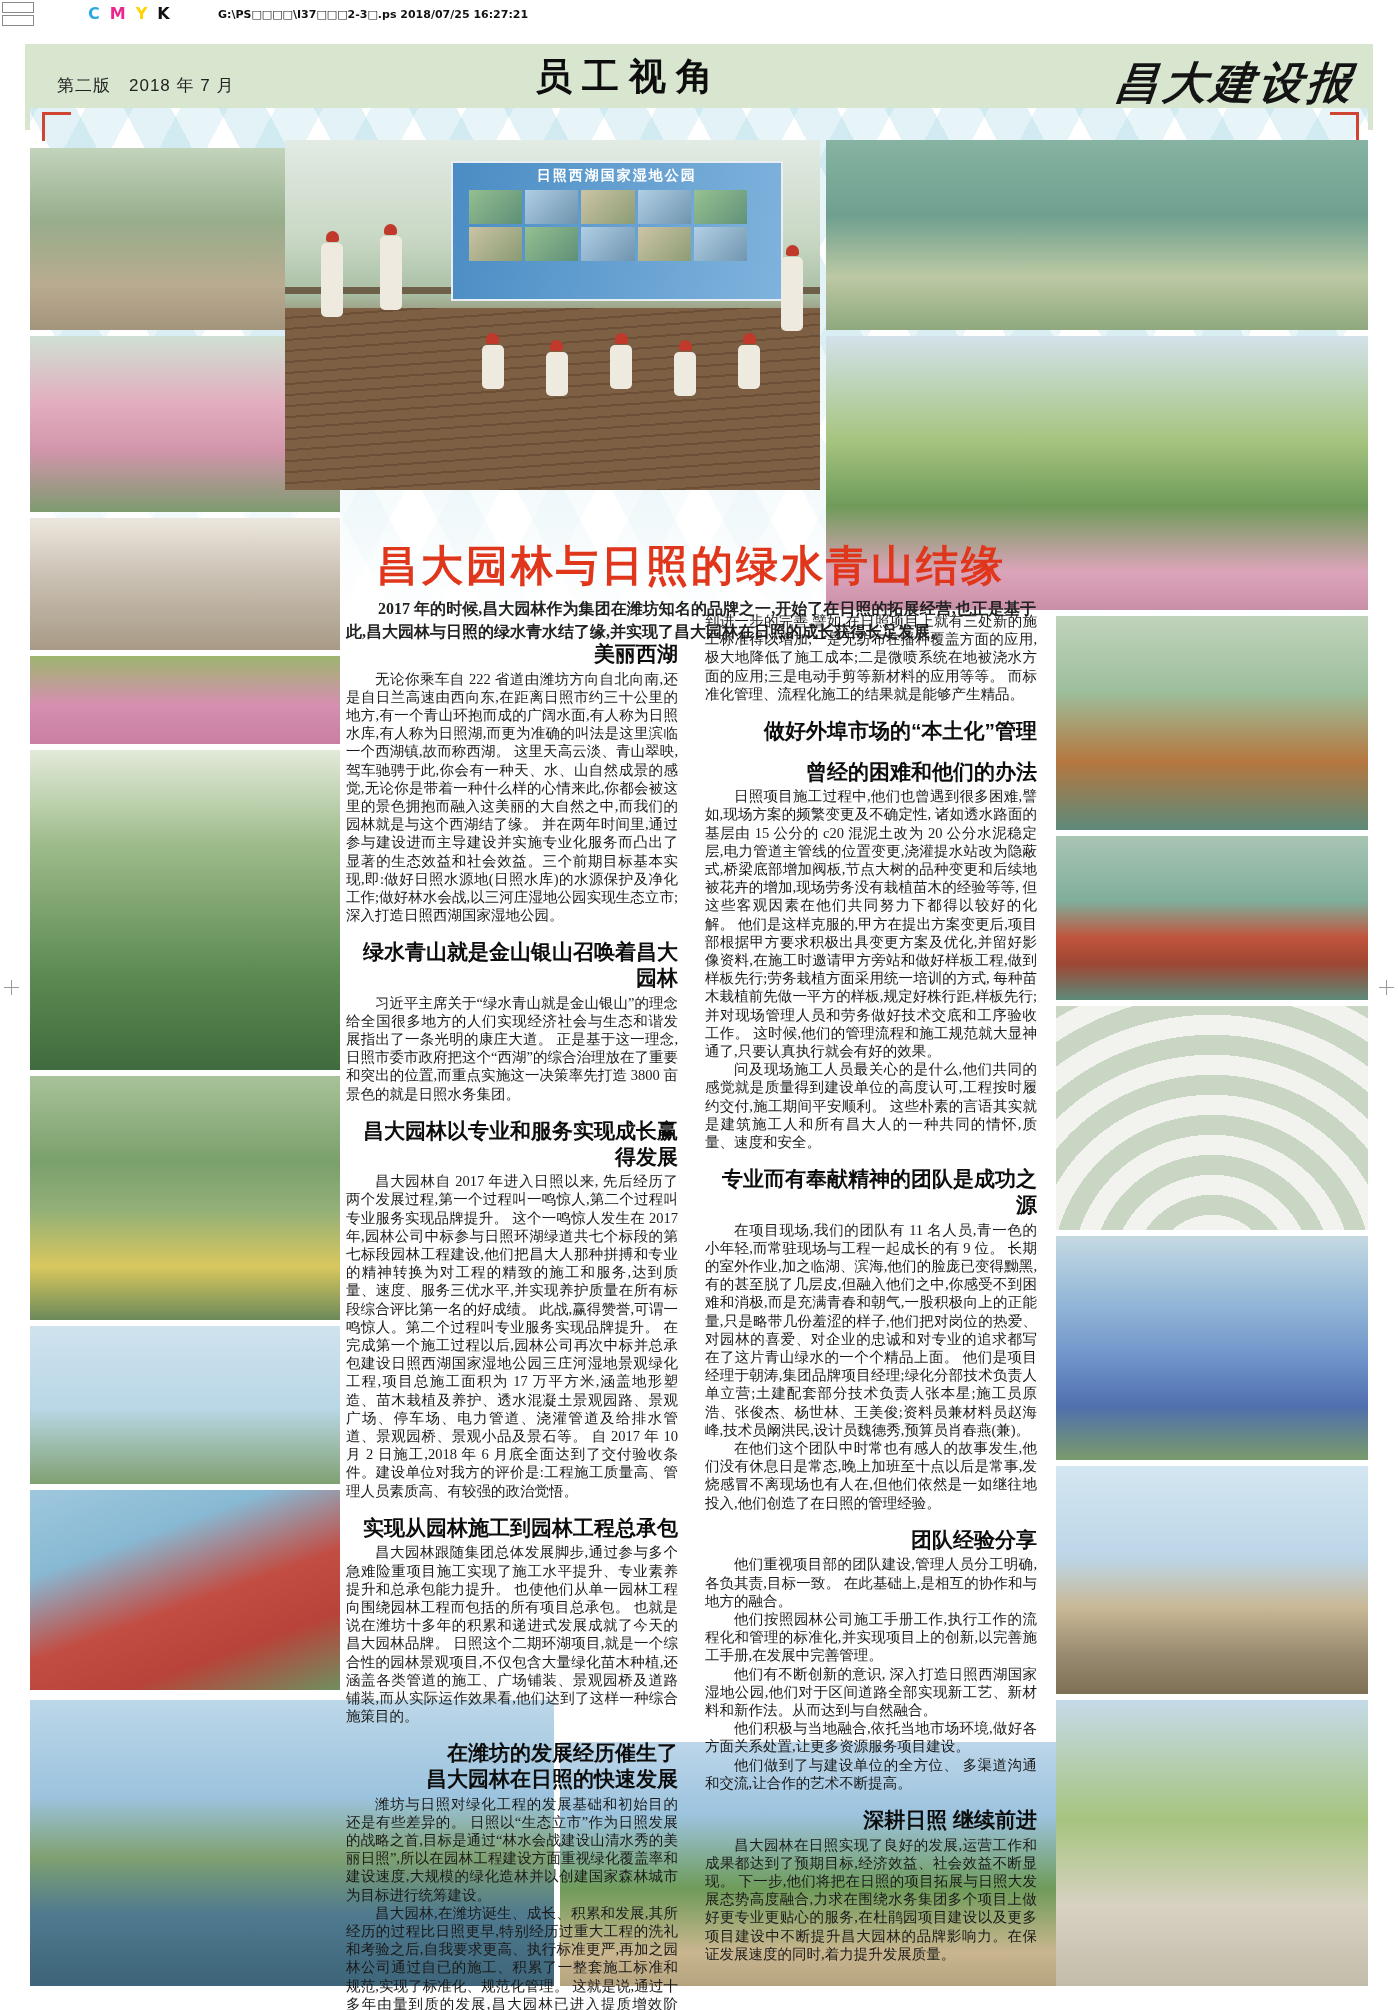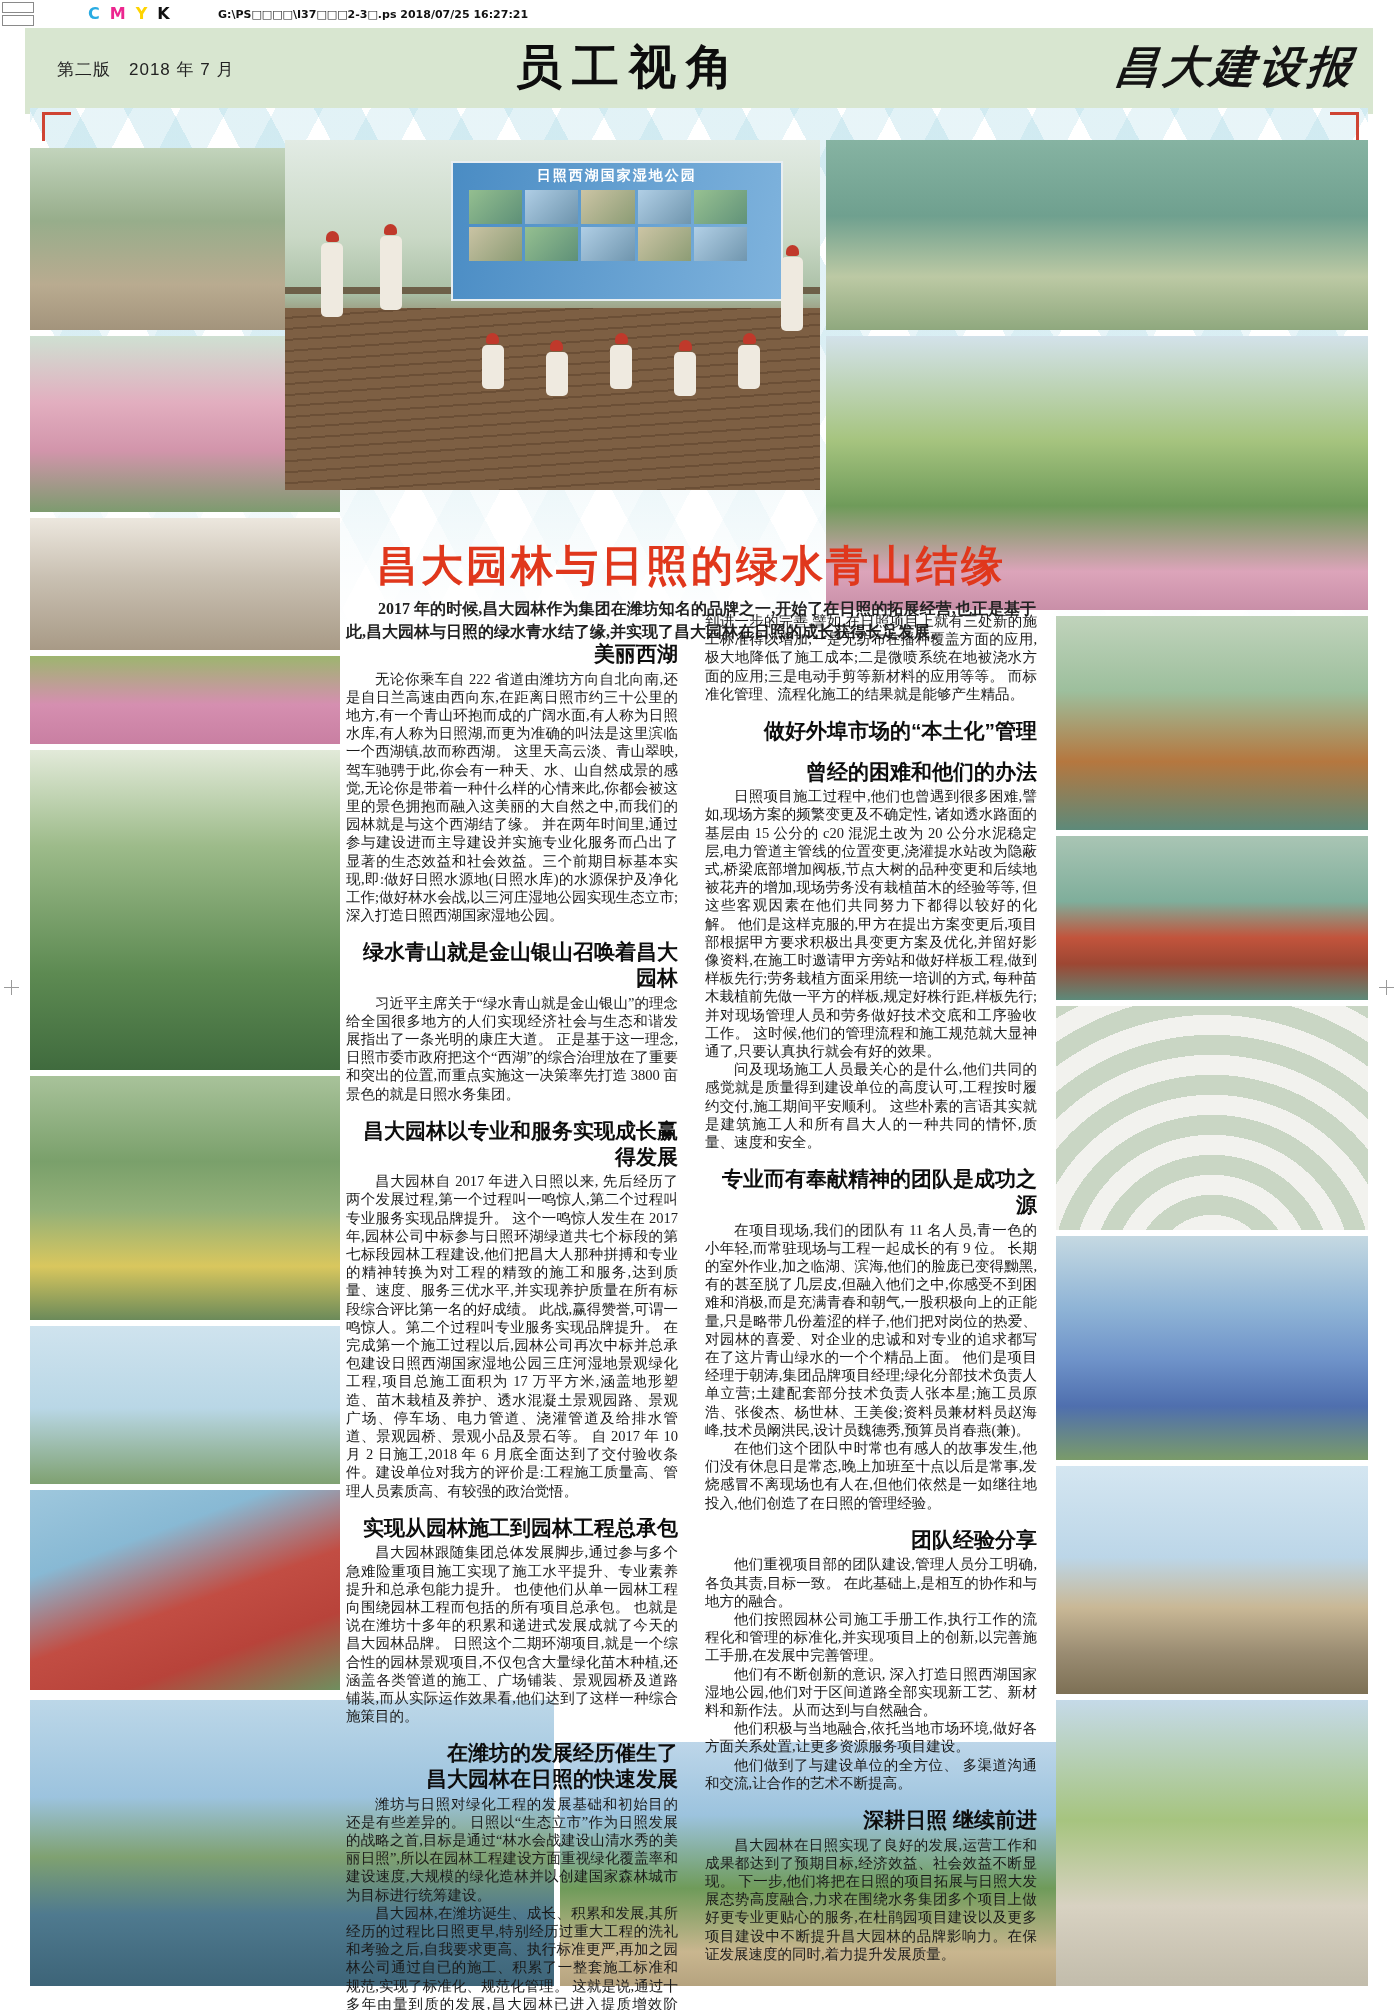--- a/index.html
+++ b/index.html
@@ -9,25 +9,25 @@
 
   
   #topbar{left:0;top:0;width:1398px;height:28px;background:#fff;}
   .cropbox{position:absolute;border:1px solid #8a8a8a;background:#fff;}
   #cmyk{position:absolute;left:88px;top:4px;font-family:"DejaVu Sans",sans-serif;font-weight:800;font-size:16px;letter-spacing:2px;}
   #cmyk span{margin-right:8px;}
   .c-c{color:#29abe2}.c-m{color:#ec268f}.c-y{color:#ffd400}.c-k{color:#111}
   #fileinfo{position:absolute;left:218px;top:8px;font-family:"DejaVu Sans",sans-serif;font-weight:700;font-size:11px;color:#111;letter-spacing:0;}
 
   
-  #band{left:25px;top:28px;width:1348px;height:86px;background:#d8e6d0;}
+  #band{left:25px;top:44px;width:1348px;height:86px;background:#d8e6d0;}
   #edition{position:absolute;left:32px;top:30px;font-size:17px;color:#222;letter-spacing:1px;font-family:"Liberation Sans","DejaVu Sans",sans-serif;}
   #edition .gap{display:inline-block;width:18px;}
   #sectiontitle{position:absolute;left:0;right:140px;top:8px;text-align:center;font-family:"Liberation Sans","DejaVu Sans",sans-serif;
-      font-weight:900;font-size:47px;letter-spacing:10px;color:#0d0d0d;}
+      font-weight:900;font-size:37px;letter-spacing:10px;color:#0d0d0d;}
   #masthead{position:absolute;right:18px;top:10px;font-size:44px;font-weight:bold;font-style:italic;letter-spacing:4px;
       transform:skewX(-6deg);color:#141414;}
 
   
   #content-bg{left:30px;top:108px;width:1338px;height:1882px;background:#fff;}
   #pattern{left:30px;top:108px;width:1338px;height:540px;
      background:
        repeating-linear-gradient(62deg, rgba(150,208,224,.28) 0 42px, rgba(255,255,255,0) 42px 84px),
        repeating-linear-gradient(-62deg, rgba(150,208,224,.22) 0 42px, rgba(255,255,255,0) 42px 84px);}
   #pattern:after{content:'';position:absolute;inset:0;background:linear-gradient(180deg,rgba(255,255,255,0) 30%,#fff 96%);}

